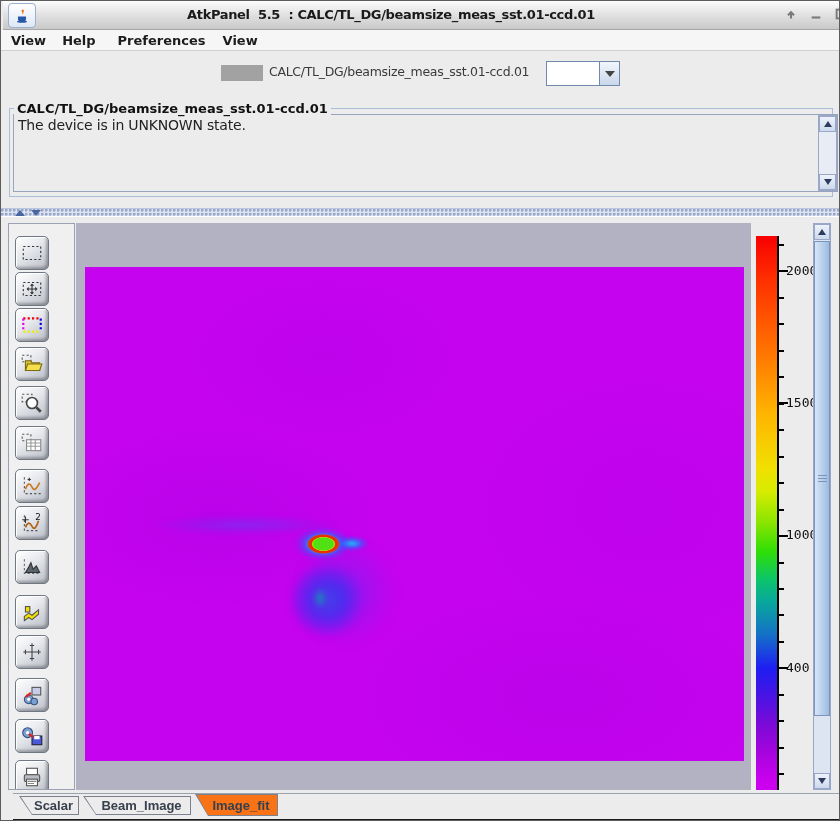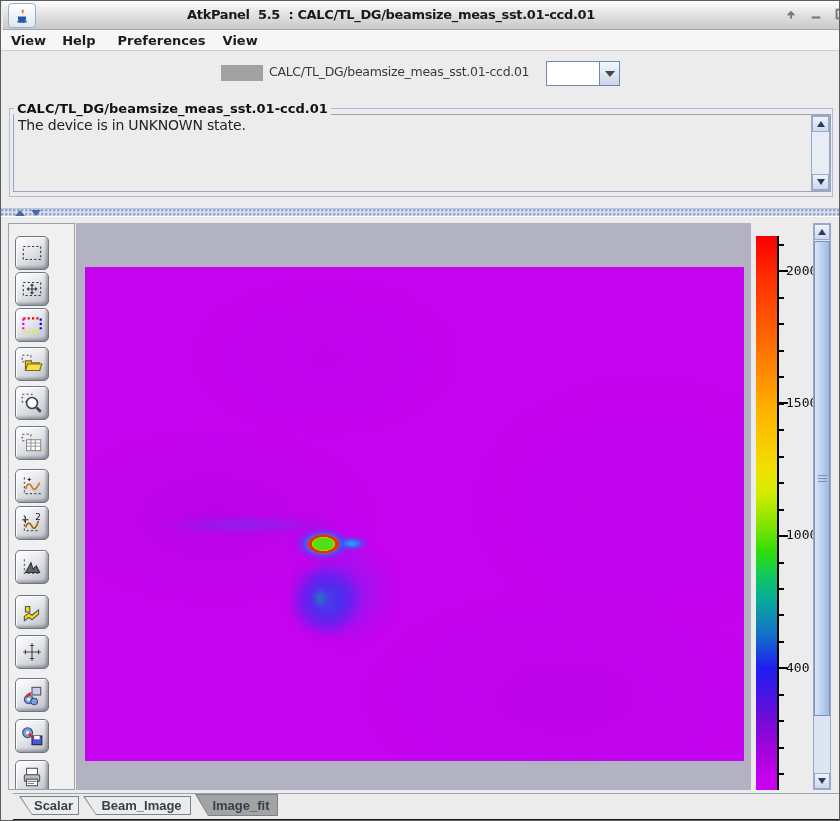--- a/index.html
+++ b/index.html
@@ -13,21 +13,21 @@
   .menubar{position:absolute;left:0;top:29px;width:100%;height:21px;background:#f6f6f6;border-bottom:1px solid #cfcfcf;display:flex;align-items:center;box-sizing:border-box;}
   .menu-item{font-weight:bold;font-size:13px;color:#1c1c1c;}
   .upper{position:absolute;left:0;top:51px;width:100%;height:156px;background:#ececec;}
   .state-swatch{position:absolute;left:220px;top:13px;width:42px;height:16px;background:#a2a2a2;}
   .device-label{position:absolute;left:268px;top:12px;font-size:12.5px;letter-spacing:-0.3px;color:#3a3a3a;}
   .combo{position:absolute;left:545px;top:9px;width:72px;height:23px;border:1px solid #7088aa;background:#fff;}
   .combo-btn{position:absolute;right:0;top:0;width:19px;height:100%;background:linear-gradient(#f2f6fc,#c9d7ea);border-left:1px solid #7088aa;display:flex;align-items:center;justify-content:center;}
   .combo-arrow{width:0;height:0;border-left:5px solid transparent;border-right:5px solid transparent;border-top:6px solid #444;}
   .status-box{position:absolute;left:8px;top:56px;width:822px;height:87px;border:1px solid #a9bcd8;}
   .status-title{position:absolute;left:4px;top:-9px;z-index:2;background:#ececec;padding:0 3px;font-weight:bold;font-size:13px;color:#111;line-height:18px;}
-  .status-area{position:absolute;left:3px;top:5px;width:816px;height:76px;background:#ececec;border:1px solid #98a4bc;}
+  .status-area{position:absolute;left:3px;top:5px;width:816px;height:76px;background:#ececec;border:1px solid #98a4bc;padding-left:7px;}
   .status-text{position:absolute;left:4px;top:2px;font-size:14px;letter-spacing:-0.2px;color:#222;}
   .sb-v{position:absolute;background:#e7ecf5;border:1px solid #99a8c8;}
   .sb-btn{position:absolute;left:0;width:100%;height:16px;background:linear-gradient(#eef3fb,#ccd9ec);border:1px solid #99a8c8;box-sizing:border-box;display:flex;align-items:center;justify-content:center;}
   .sb-up{top:0;}
   .sb-down{bottom:0;}
   .tri-up{width:0;height:0;border-left:4px solid transparent;border-right:4px solid transparent;border-bottom:6px solid #2d3c5e;}
   .tri-down{width:0;height:0;border-left:4px solid transparent;border-right:4px solid transparent;border-top:6px solid #2d3c5e;}
   .divider{position:absolute;left:0;top:207px;width:100%;height:8px;background-color:#dbe3f3;background-image:radial-gradient(circle at 1px 1px,#98a6c6 35%,transparent 40%);background-size:4px 4px;border-top:1px solid #b9c6de;box-sizing:border-box;}
   .div-up{position:absolute;left:14px;top:1px;width:0;height:0;border-left:5px solid transparent;border-right:5px solid transparent;border-bottom:6px solid #4a66a0;}
   .div-down{position:absolute;left:30px;top:1px;width:0;height:0;border-left:5px solid transparent;border-right:5px solid transparent;border-top:6px solid #4a66a0;}
@@ -55,21 +55,21 @@
   .cbar-ticks{position:absolute;left:778px;top:27px;width:5px;height:534px;background:repeating-linear-gradient(180deg,#000 0 2px,transparent 2px 26.46px);}
   .cbar-ticks-major{position:absolute;left:778px;top:53px;width:9px;height:400px;background:repeating-linear-gradient(180deg,#000 0 2px,transparent 2px 132.3px);}
   .cbar-label{position:absolute;left:785px;width:40px;height:18px;font-family:"DejaVu Sans Mono",monospace;font-size:13px;color:#111;}
   .vscroll{position:absolute;left:812px;top:6px;width:18px;height:567px;background:#dde5f2;border:1px solid #99a8c8;box-sizing:border-box;}
   .vthumb{position:absolute;left:0px;top:17px;width:16px;height:475px;background:linear-gradient(90deg,#d8e6f8,#aec8e8 70%,#9cb8dc);border:1px solid #7a94bc;box-sizing:border-box;}
   .vthumb::after{content:"";position:absolute;left:3px;top:50%;margin-top:-4px;width:9px;height:8px;background:repeating-linear-gradient(180deg,#7a94bc 0 1px,transparent 1px 3px);}
   .tabstrip{position:absolute;left:12px;top:792px;width:100%;height:26px;background:#ececec;border-bottom:3px solid #1a1a1a;box-sizing:content-box;}
   .tabline{position:absolute;left:0;top:0;width:100%;height:1px;background:#9aa2ae;}
   .tab{position:absolute;clip-path:polygon(0 0,100% 0,100% 100%,13px 100%);background:#7a8290;}
   .tab-inner{position:absolute;inset:1px 1px 1px 1px;clip-path:polygon(1px 0,100% 0,100% 100%,12px 100%);background:#ececec;display:flex;align-items:center;justify-content:center;font-weight:bold;font-size:13px;font-family:"Liberation Sans",sans-serif;color:#37404e;padding-left:9px;box-sizing:border-box;}
-  .tab.selected .tab-inner{background:#a3a3a3;}
+  .tab.selected .tab-inner{background:#f97316;}
   svg{display:block;}
 </style>
 </head>
 <body>
 
 <div class="window">
 
   <div class="titlebar">
     <div class="java-btn">
       <svg width="18" height="18" viewBox="0 0 20 20">

